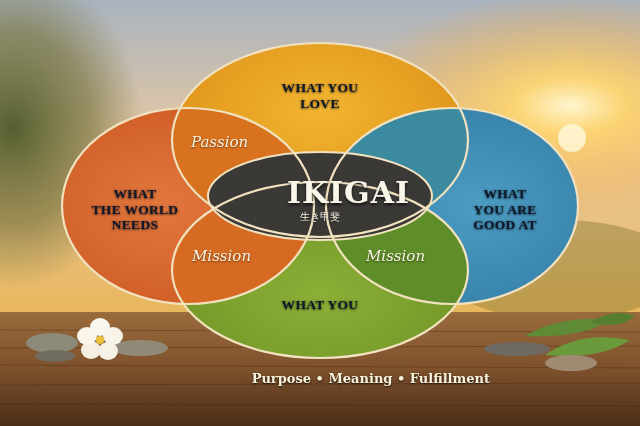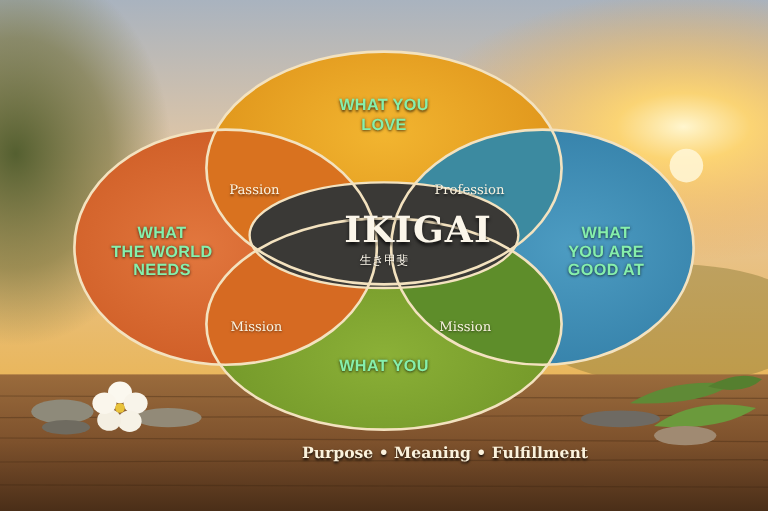--- a/index.html
+++ b/index.html
@@ -1,23 +1,23 @@
 <!DOCTYPE html>
 <html><head>
 <meta charset="utf-8">
 <style>
   html, body { margin:0; padding:0; }
   body { width:640px; height:426px; overflow:hidden; position:relative; background:#8a6a3e; }
   .scene { position:absolute; inset:0; }
   svg.bg { position:absolute; left:0; top:0; }
-  .lbl { position:absolute; text-align:center; color:#86efac; font-family:Liberation Sans, sans-serif; font-weight:bold;
+  .lbl { position:absolute; text-align:center; color:#0f172a; font-family:Liberation Serif, serif; font-weight:bold;
          text-shadow: 0 1px 2px rgba(0,0,0,0.55), 0 0 3px rgba(0,0,0,0.3); letter-spacing:0.3px; line-height:1.15; }
   .big { font-size:13.5px; }
-  .script { position:absolute; color:#fbf4e2; font-family:"DejaVu Serif", serif; font-size:11px;
-            text-shadow: 0 1px 2px rgba(0,0,0,0.5); margin-top: 19px; }
+  .script { position:absolute; color:#fbf4e2; font-family:"DejaVu Serif", serif; font-style:italic; font-size:15px;
+            text-shadow: 0 1px 2px rgba(0,0,0,0.5); }
   .title { position:absolute; left:230px; top:178px; width:180px; text-align:right; color:#fbf6ea;
            font-family:"DejaVu Serif", serif; font-weight:bold; font-size:30px; letter-spacing:1px;
            text-shadow: 0 2px 3px rgba(0,0,0,0.7); line-height:1; }
   .jp { position:absolute; left:230px; top:210px; width:180px; text-align:center; color:#fbf6ea;
         font-family:"DejaVu Sans", sans-serif; font-size:10px; text-shadow:0 1px 2px rgba(0,0,0,0.6); }
   .footer { position:absolute; left:150px; top:371px; width:340px; text-align:right; color:#fbf2dc;
             font-family:"DejaVu Serif", serif; font-weight:bold; font-size:13px;
             text-shadow: 0 1px 2px rgba(0,0,0,0.8); }
 </style>
 </head>
@@ -155,21 +155,20 @@
   <div class="lbl big" style="left:440px; top:186px; width:130px;">
     <div>WHAT</div>
     <div>YOU ARE</div>
     <div>GOOD AT</div>
   </div>
   <div class="lbl big" style="left:220px; top:297px; width:200px;">
     <div>WHAT YOU</div>
   </div>
 
   <div class="script" style="left:191px; top:133px;">Passion</div>
-  <div class="script" style="left:362px; top:133px;">Profession</div>
   <div class="script" style="left:192px; top:247px;">Mission</div>
   <div class="script" style="left:366px; top:247px;">Mission</div>
 
   <div class="title">IKIGAI</div>
   <div class="jp">生き甲斐</div>
 
   <div class="footer">Purpose • Meaning • Fulfillment</div>
 </div>
 
 </body></html>

